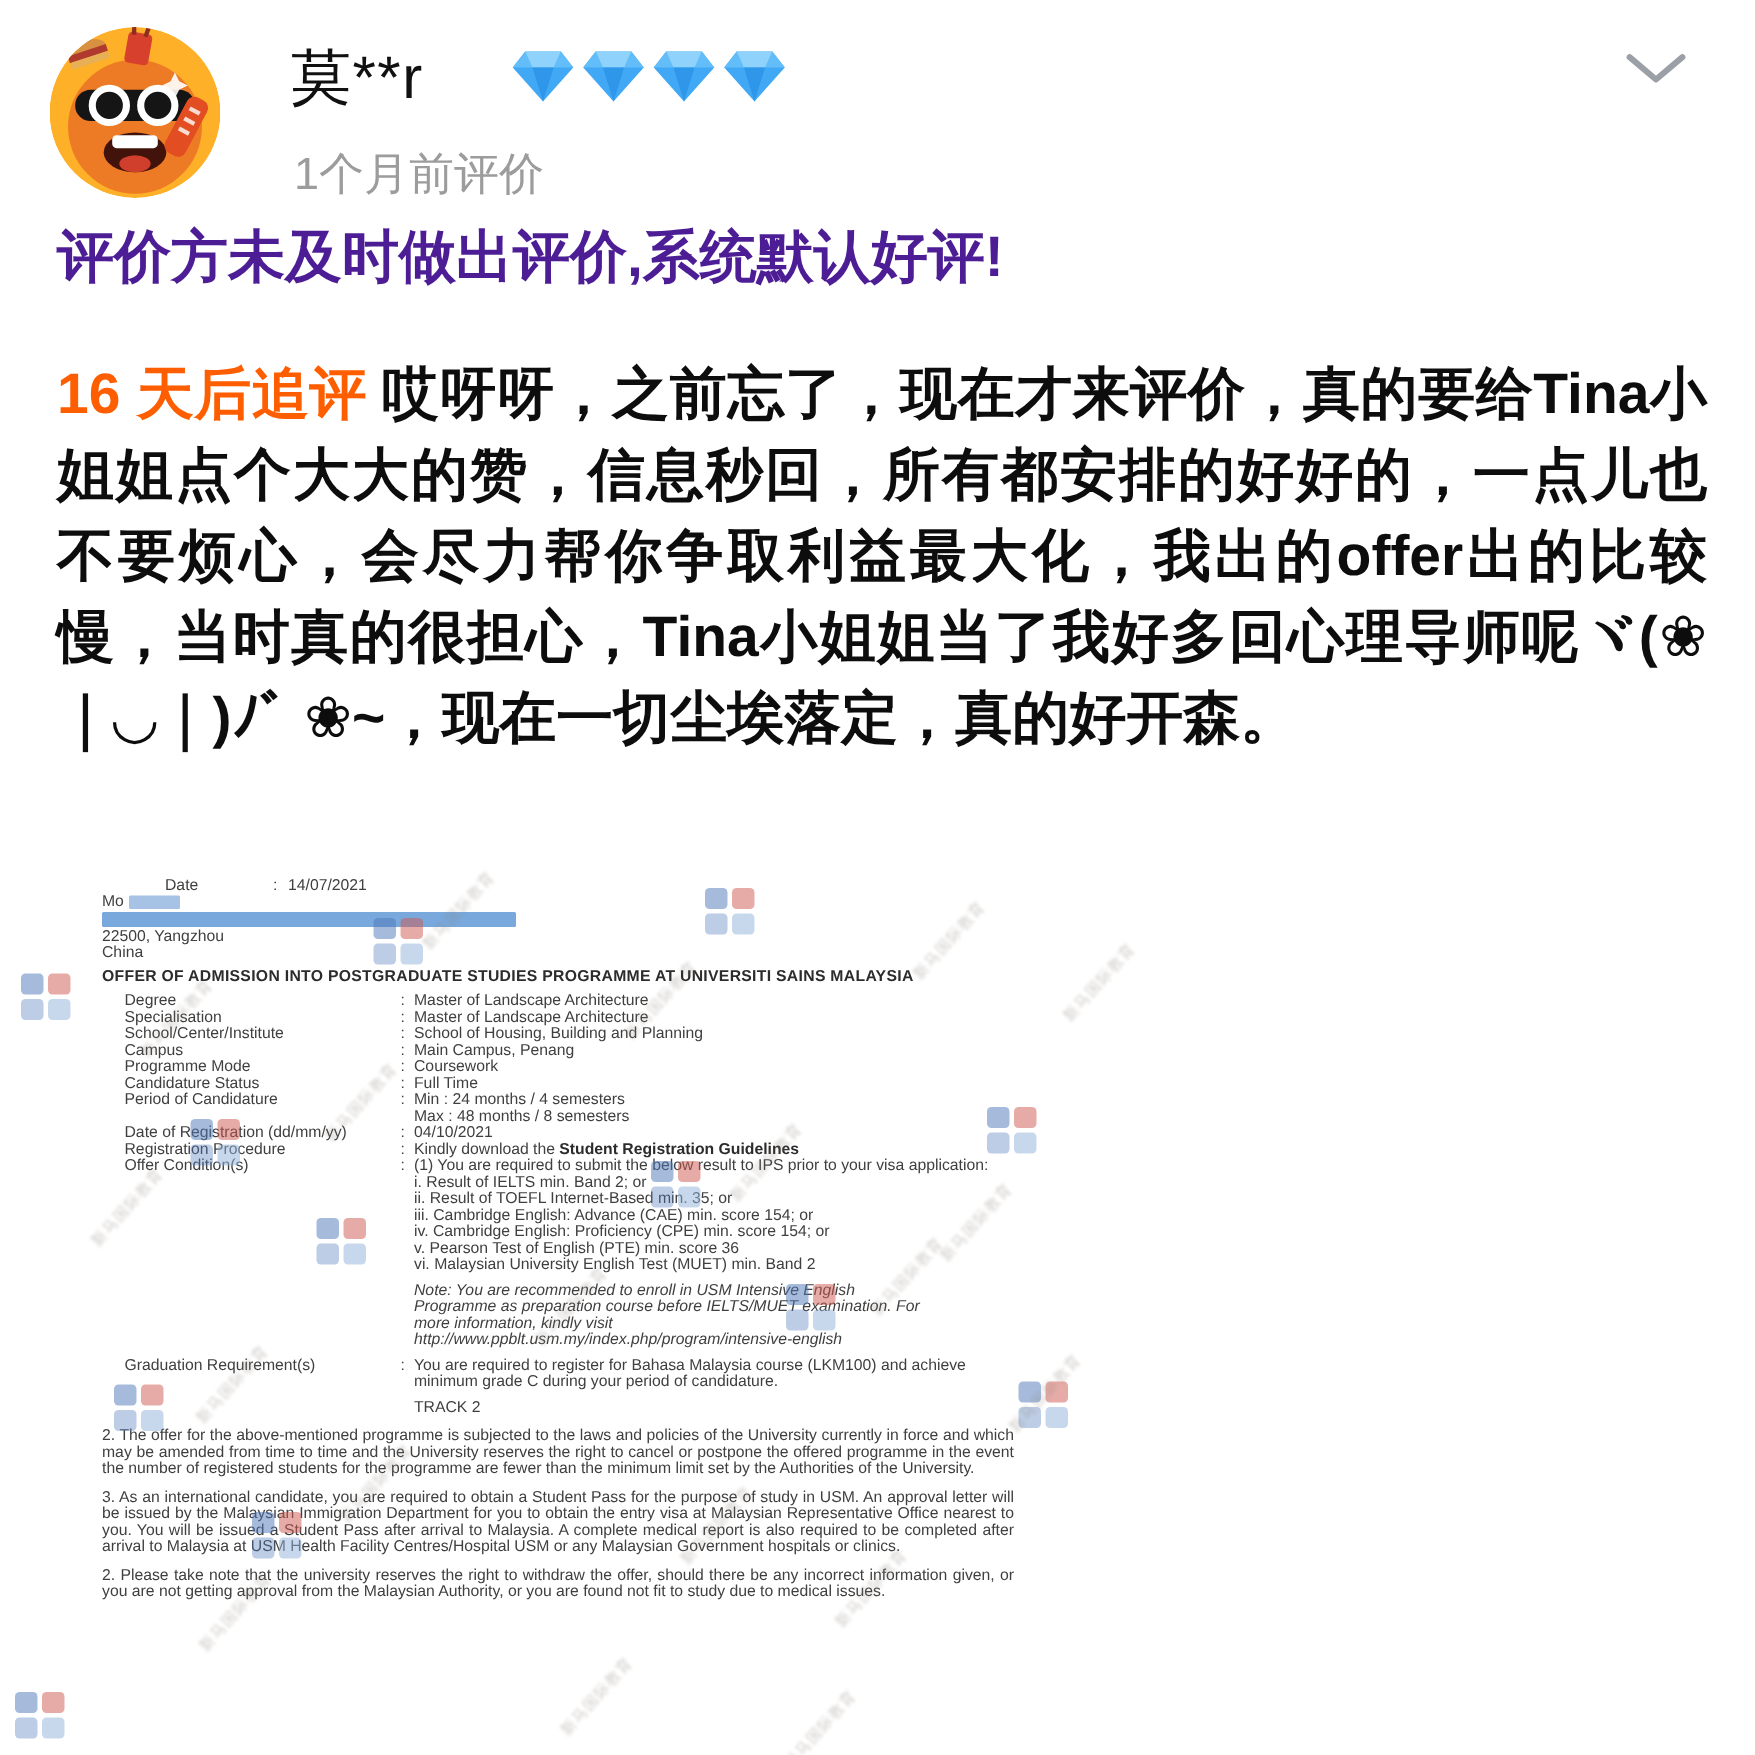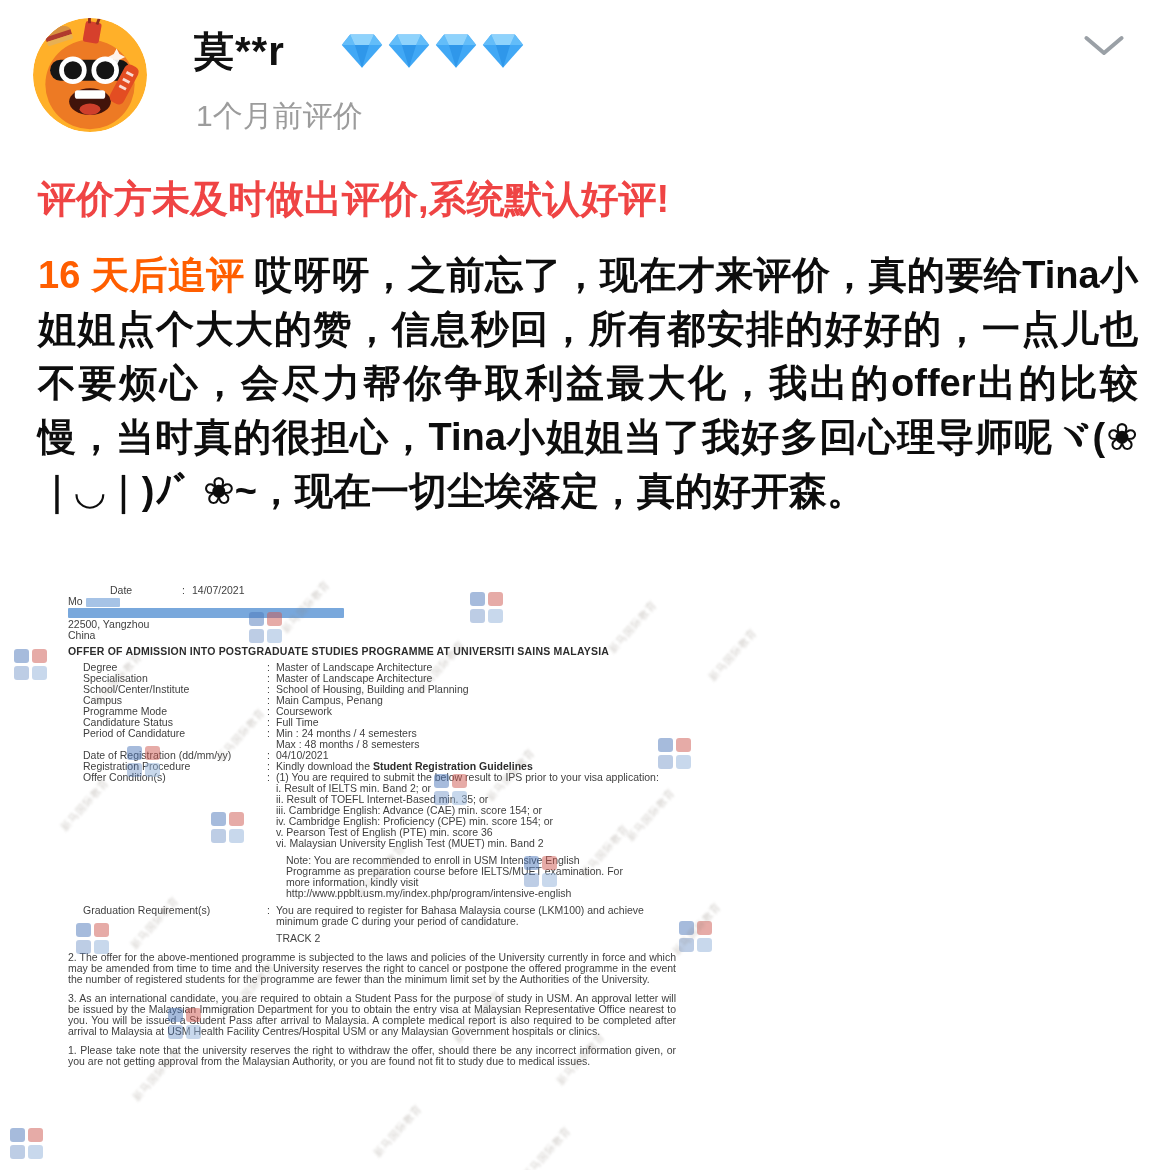--- a/index.html
+++ b/index.html
@@ -4,43 +4,43 @@
 <style>
   html,body{margin:0;padding:0;}
   body{
     width:1170px;height:1170px;overflow:hidden;position:relative;
     background:#ffffff;
     font-family:"Liberation Sans","DejaVu Sans",sans-serif;
     -webkit-font-smoothing:antialiased;
   }
   
   .avatar{position:absolute;left:33px;top:18px;width:114px;height:114px;border-radius:50%;overflow:hidden;}
-  .username{position:absolute;left:194px;top:24px;font-size:40px;font-weight:700;color:#111;letter-spacing:1px;}
+  .username{position:absolute;left:194px;top:24px;font-size:40px;font-weight:400;color:#111;letter-spacing:1px;}
   .diamonds{position:absolute;left:340px;top:32px;display:flex;gap:3px;align-items:center;}
   .diamonds svg{display:block;}
   .time-label{position:absolute;left:196px;top:96px;font-size:30px;color:#9c9c9c;}
   .chevron-btn{position:absolute;left:1076px;top:26px;width:56px;height:40px;display:flex;align-items:center;justify-content:center;background:none;border:none;cursor:pointer;}
   
-  .review-default{position:absolute;left:38px;top:146px;width:1100px;font-size:38px;font-weight:700;color:#ef4444;margin-top:28px;}
-  .review-followup{position:absolute;left:38px;top:248px;width:1100px;font-size:38px;font-weight:700;color:#0d0d0d;line-height:54px;text-align:justify;}
+  .review-default{position:absolute;left:38px;top:146px;width:1100px;font-size:38px;font-weight:700;color:#4c1d95;}
+  .review-followup{position:absolute;left:38px;top:236px;width:1100px;font-size:38px;font-weight:700;color:#0d0d0d;line-height:54px;text-align:justify;}
   .followup-tag{color:#ff5e00;margin-right:10px;}
   
   .doc{position:absolute;left:40px;top:585px;width:650px;font-size:10.5px;line-height:11px;color:#3f3f3f;cursor:pointer;}
   .doc-top{margin-left:28px;}
   .date-row{display:grid;grid-template-columns:72px 10px 1fr;padding-left:42px;}
   .redact-sm{display:inline-block;width:34px;height:9px;background:#a6c3e6;border-radius:1px;vertical-align:middle;margin-left:3px;}
   .redact-lg{width:276px;height:10px;background:#79a8dc;border-radius:1px;margin:1px 0;}
   .doc-title{margin:5px 0 5px 28px;font-weight:700;color:#2c2c2c;letter-spacing:.2px;}
   .doc-intro{margin:0 14px 8px 28px;text-align:justify;}
   .doc-row{display:grid;grid-template-columns:184px 9px 1fr;margin-left:43px;padding-right:24px;}
   .doc-label{color:#3f3f3f;}
   .doc-value.pre{white-space:pre-line;}
   .doc-value b{color:#2c2c2c;}
   .mt6{margin-top:6px;}
-  .doc-note{max-width:348px;display:inline-block;margin-left:10px;}
+  .doc-note{font-style:italic;max-width:348px;display:inline-block;}
   .doc-para{margin:8px 14px 0 28px;text-align:justify;}
   
   .wm-layer{position:absolute;left:0;top:0;width:1170px;height:1170px;pointer-events:none;}
   .wm-logo{position:absolute;width:34px;height:32px;display:grid;grid-template-columns:15px 15px;grid-template-rows:14px 14px;gap:3px;opacity:.5;}
   .wm-logo span{border-radius:3px;display:block;}
   .wm-logo .tl{background:#4f79bb;}
   .wm-logo .tr{background:#cf5a52;}
   .wm-logo .bl{background:#4f79bb;opacity:.75;}
   .wm-logo .br{background:#93b3da;}
   .wm-text{position:absolute;font-size:10px;color:#8a8178;opacity:.4;transform:rotate(-48deg);filter:blur(1px);letter-spacing:1px;white-space:nowrap;}
@@ -228,21 +228,21 @@
   </div>
 
   <div class="doc-row mt6">
     <span class="doc-label"></span>
       <span></span>
     <span class="doc-value">TRACK 2</span>
   </div>
 
   <div class="doc-para">2.    The offer for the above-mentioned programme is subjected to the laws and policies of the University currently in force and which may be amended from time to time and the University reserves the right to cancel or postpone the offered programme in the event the number of registered students for the programme are fewer than the minimum limit set by the Authorities of the University.</div>
   <div class="doc-para">3.    As an international candidate, you are required to obtain a Student Pass for the purpose of study in USM. An approval letter will be issued by the Malaysian Immigration Department for you to obtain the entry visa at Malaysian Representative Office nearest to you. You will be issued a Student Pass after arrival to Malaysia. A complete medical report is also required to be completed after arrival to Malaysia at USM Health Facility Centres/Hospital USM or any Malaysian Government hospitals or clinics.</div>
-  <div class="doc-para">1.    Please take note that the university reserves the right to withdraw the offer, should there be any incorrect information given, or you are not getting approval from the Malaysian Authority, or you are found not fit to study due to medical issues.</div>
+  <div class="doc-para">2.    Please take note that the university reserves the right to withdraw the offer, should there be any incorrect information given, or you are not getting approval from the Malaysian Authority, or you are found not fit to study due to medical issues.</div>
 </div>
 
 <div class="wm-layer" id="wm-layer">
     <div class="wm-logo" style="left: 249px; top: 612px;">
       <span class="tl"></span>
       <span class="tr"></span>
       <span class="bl"></span>
       <span class="br"></span>
     </div>
     <div class="wm-logo" style="left: 470px; top: 592px;">

